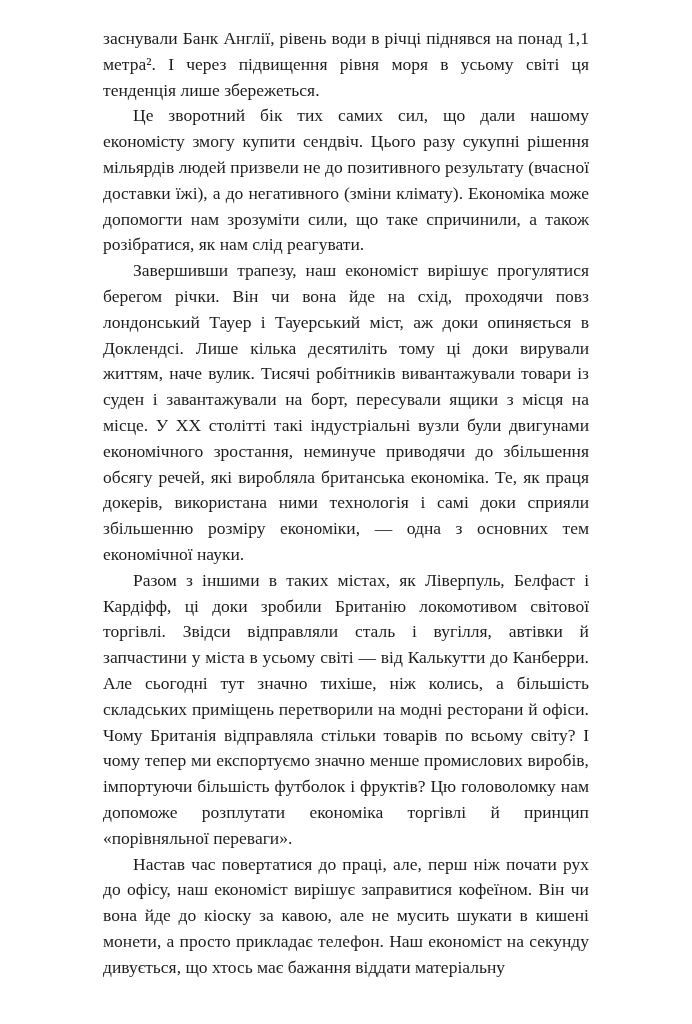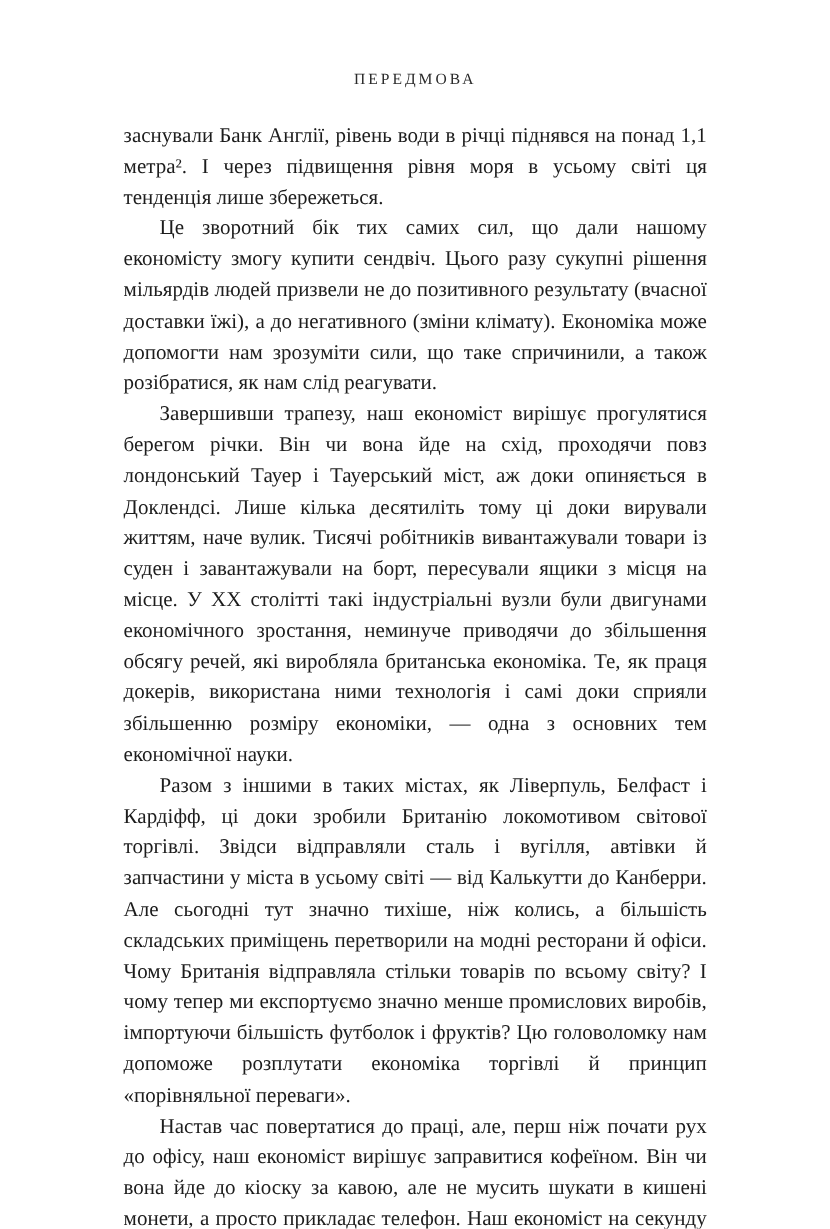--- a/index.html
+++ b/index.html
@@ -51,21 +51,20 @@
     text-align: center;
     font-size: 14px;
     color: #2a2a2a;
   }
 </style>
 </head>
 <body>
 
 <div class="page">
 
-  <div class="running-header">ПЕРЕДМОВА</div>
 
   <div class="content" lang="uk">
     <p class="no-indent">заснували Банк Англії, рівень води в річці піднявся на понад 1,1 метра². І через підвищення рівня моря в усьому світі ця тенденція лише збережеться.</p>
     <p>Це зворотний бік тих самих сил, що дали нашому економісту змогу купити сендвіч. Цього разу сукупні рішення мільярдів людей призвели не до позитивного результату (вчасної доставки їжі), а до негативного (зміни клімату). Економіка може допомогти нам зрозуміти сили, що таке спричинили, а також розібратися, як нам слід реагувати.</p>
     <p>Завершивши трапезу, наш економіст вирішує прогулятися берегом річки. Він чи вона йде на схід, проходячи повз лондонський Тауер і Тауерський міст, аж доки опиняється в Доклендсі. Лише кілька десятиліть тому ці доки вирували життям, наче вулик. Тисячі робітників вивантажували товари із суден і завантажували на борт, пересували ящики з місця на місце. У XX столітті такі індустріальні вузли були двигунами економічного зростання, неминуче приводячи до збільшення обсягу речей, які виробляла британська економіка. Те, як праця докерів, використана ними технологія і самі доки сприяли збільшенню розміру економіки, — одна з основних тем економічної науки.</p>
     <p>Разом з іншими в таких містах, як Ліверпуль, Белфаст і Кардіфф, ці доки зробили Британію локомотивом світової торгівлі. Звідси відправляли сталь і вугілля, автівки й запчастини у міста в усьому світі — від Калькутти до Канберри. Але сьогодні тут значно тихіше, ніж колись, а більшість складських приміщень перетворили на модні ресторани й офіси. Чому Британія відправляла стільки товарів по всьому світу? І чому тепер ми експортуємо значно менше промислових виробів, імпортуючи більшість футболок і фруктів? Цю головоломку нам допоможе розплутати економіка торгівлі й принцип «порівняльної переваги».</p>
     <p>Настав час повертатися до праці, але, перш ніж почати рух до офісу, наш економіст вирішує заправитися кофеїном. Він чи вона йде до кіоску за кавою, але не мусить шукати в кишені монети, а просто прикладає телефон. Наш економіст на секунду дивується, що хтось має бажання віддати матеріальну</p>
   </div>
 
 

